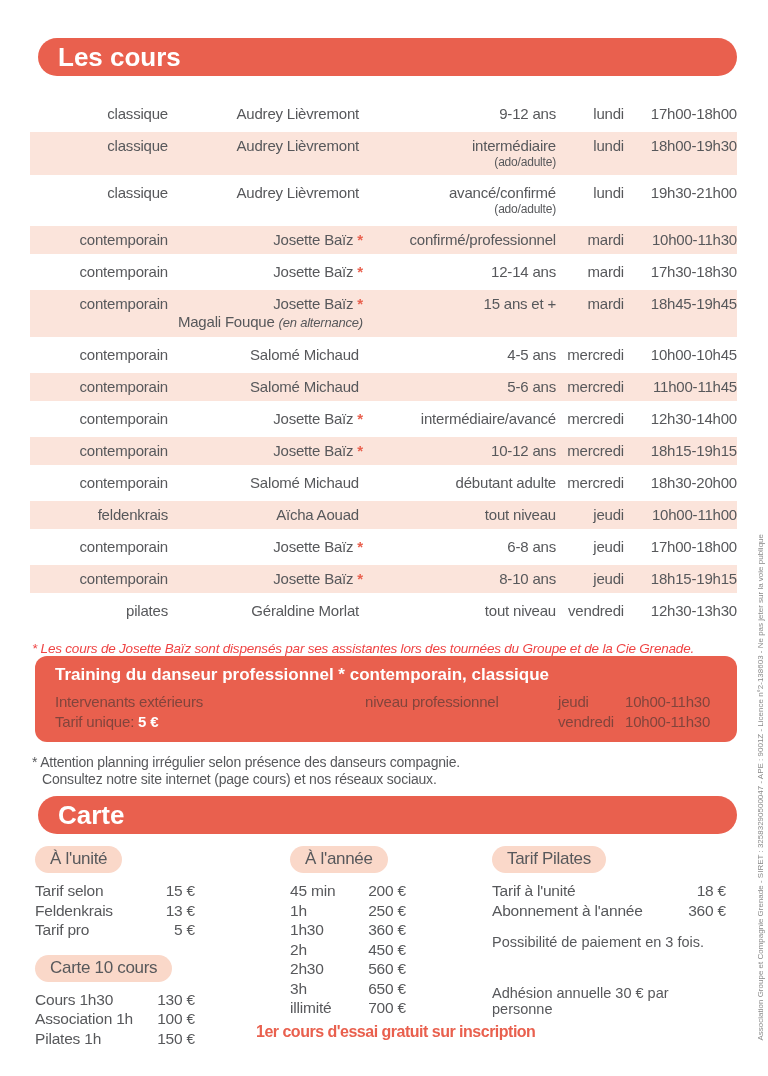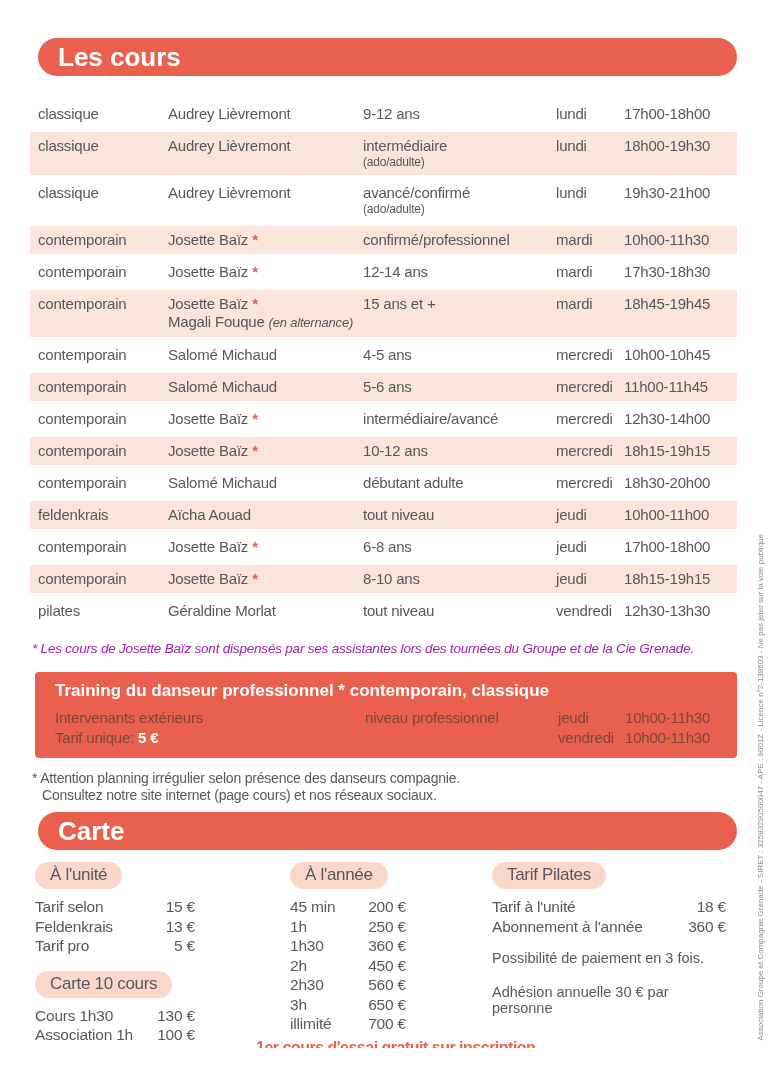--- a/index.html
+++ b/index.html
@@ -15,36 +15,36 @@
     background:#E9604E;color:#fff;border-radius:20px;
     height:38px;line-height:38px;padding-left:20px;margin-left:8px;
     font-size:26px;font-weight:bold;letter-spacing:0;
   }
   .banner.first{margin-top:38px;}
 
   
   .ctable{margin-top:24px;}
   .trow{
     display:grid;grid-template-columns:130px 195px 193px 68px 1fr;
-    padding:5px 0 5px 8px;margin-bottom:4px;line-height:18px;font-size:15px;
+    padding:5px 0 5px 8px;margin-bottom:4px;line-height:18px;font-size:15px;text-align:right;
   }
   .trow:nth-child(even){background:#FBE4DB;}
   .c{white-space:nowrap;}
   .star{color:#E9604E;margin-left:4px;font-weight:bold;}
   .sub{font-size:12px;line-height:15px;}
   .teacher2 i{font-size:13px;}
 
   
-  .foot-italic{margin-top:16px;margin-left:2px;font-style:italic;font-size:13.5px;color:#a21caf;}
+  .foot-italic{margin-top:16px;margin-left:2px;font-style:italic;font-size:13.5px;color:#ef4444;}
   .foot-note{margin-top:12px;margin-left:2px;font-size:14px;line-height:17px;}
   .foot-note .l2{padding-left:10px;}
 
   
   .training{
-    background:#E9604E;border-radius:4px;margin-top:16px;margin-left:5px;
+    background:#E9604E;border-radius:12px;margin-left:5px;
     padding:9px 0 10px 20px;color:#fff;
   }
   .training .t-title{font-size:17px;font-weight:bold;margin-bottom:7px;letter-spacing:0;}
   .t-grid{display:grid;grid-template-columns:310px 193px 67px 1fr;font-size:15px;line-height:20px;}
   .t-dim{color:rgba(45,45,45,0.55);}
   .t-bold{color:#fff;font-weight:bold;}
 
   
   .tarifs-grid{position:relative;height:222px;margin-top:8px;}
   .pill{
@@ -53,21 +53,21 @@
   }
   .pcol{position:absolute;top:4px;}
   .colA{left:5px;width:160px;}
   .colB{left:260px;width:116px;}
   .colC{left:462px;width:234px;}
   .prow{display:flex;justify-content:space-between;font-size:15.5px;line-height:19.5px;}
   .prow .pval{text-align:center;}
   .pill2{margin-top:15px;}
   .plain{letter-spacing:0;font-size:14.5px;}
   .note1{margin-top:14px;}
-  .note2{margin-top:18px;}
+  .note2{margin-top:35px;}
   .trial{
     position:absolute;left:226px;top:181px;color:#E9604E;font-weight:bold;font-size:16px;
     letter-spacing:-0.5px;
   }
 
   
   .vtext{
     position:absolute;right:3px;bottom:8px;
     writing-mode:vertical-rl;transform:rotate(180deg);
     font-size:8px;letter-spacing:0;color:#8A8A8A;white-space:nowrap;

